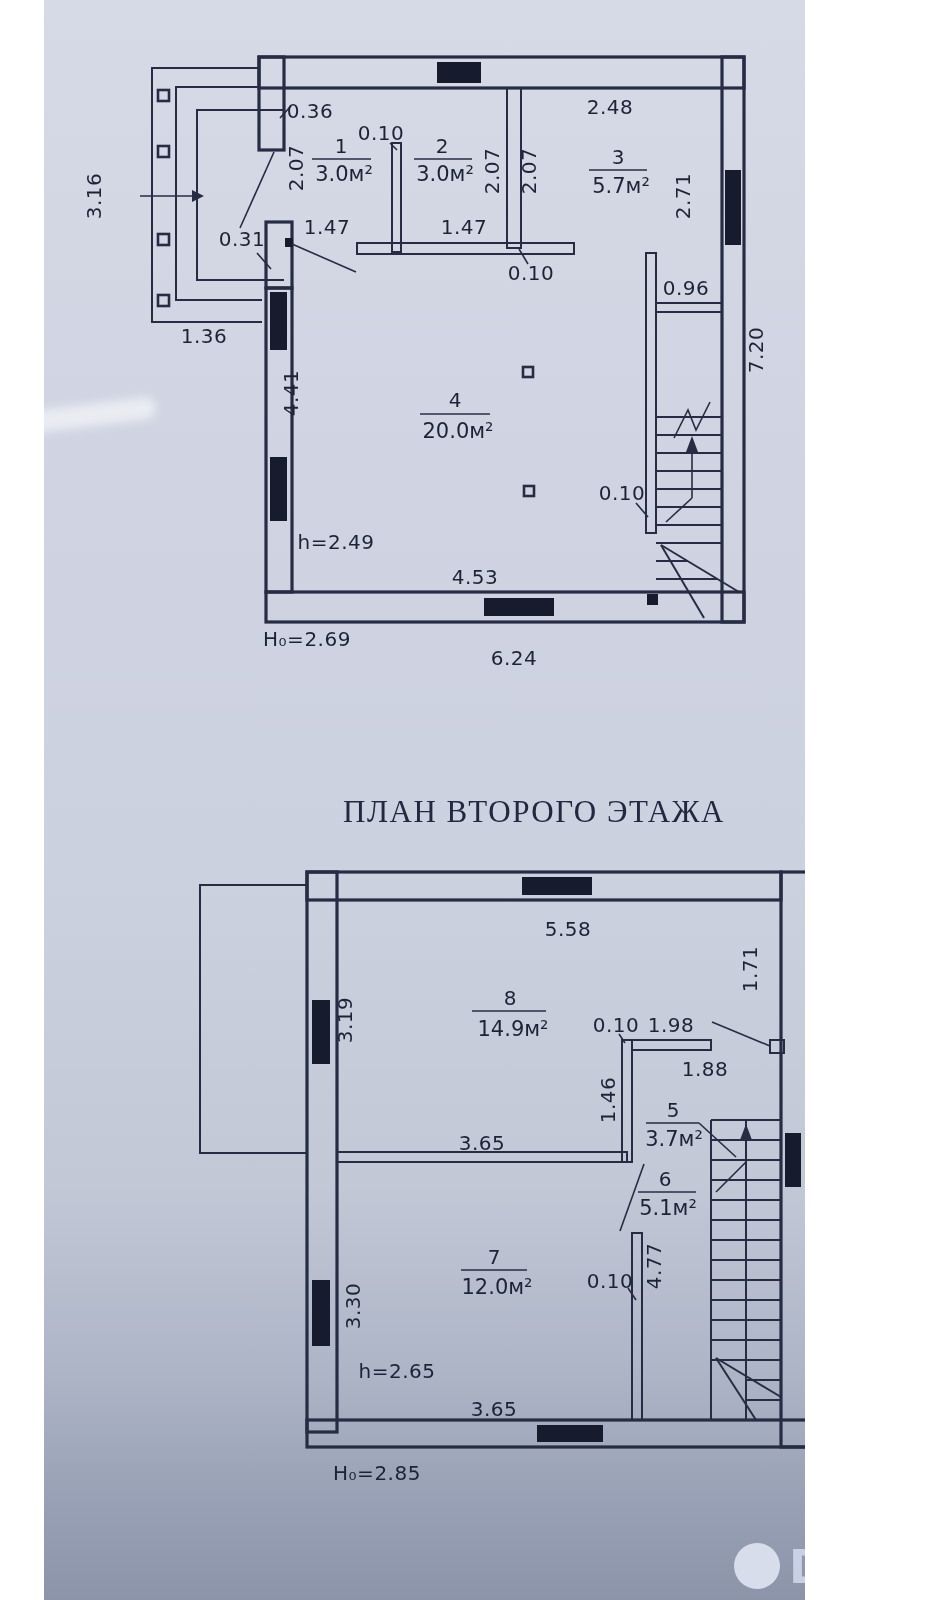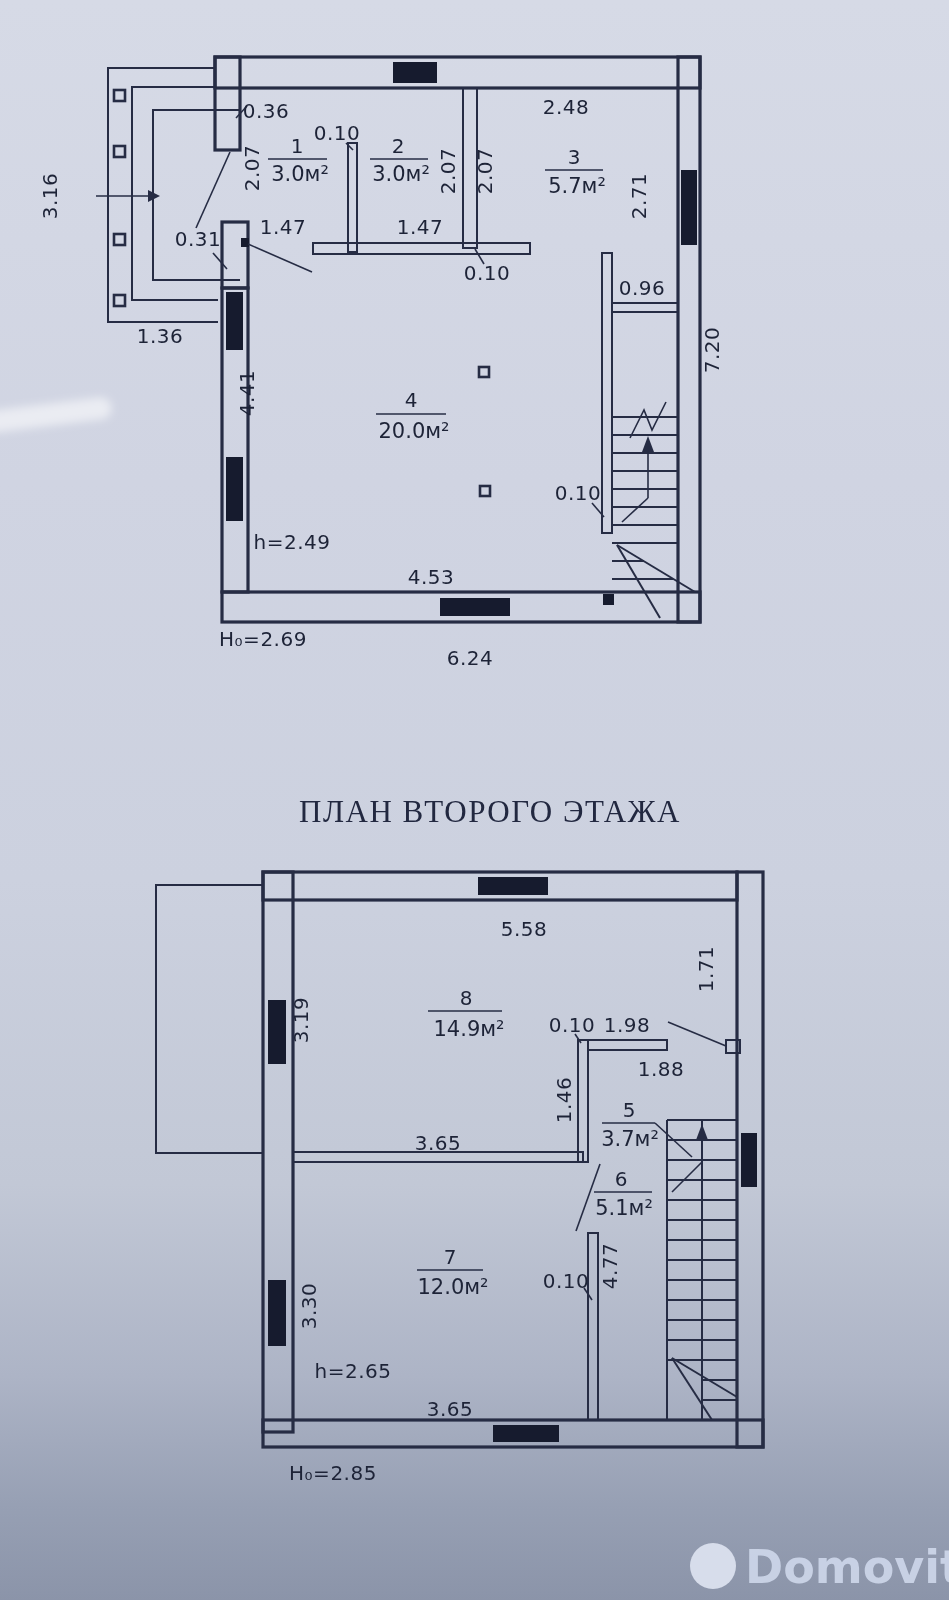--- a/index.html
+++ b/index.html
@@ -1,23 +1,24 @@
 <!DOCTYPE html>
 <html><head>
 <meta charset="utf-8">
 <style>
   html,body{margin:0;padding:0;}
   .page{
     position:relative;
-    width:949px;height:1600px;
+    width:761px;height:1600px;
     background:linear-gradient(180deg,
       #d6dae6 0%, #d0d4e2 30%, #ccd1df 55%,
       #c2c8d6 74%, #adb4c6 86%, #97a0b4 94%, #8b94a9 100%);
     overflow:hidden;
     font-family:"DejaVu Sans", sans-serif;
+    margin-left:44px;
   }
   .streak{
     position:absolute;left:-18px;top:404px;width:130px;height:22px;
     background:rgba(255,255,255,0.55);border-radius:12px;
     transform:rotate(-7deg);filter:blur(4px);
   }
   svg text{
     font-family:"DejaVu Sans", sans-serif;
     fill:#1d2337;
   }

